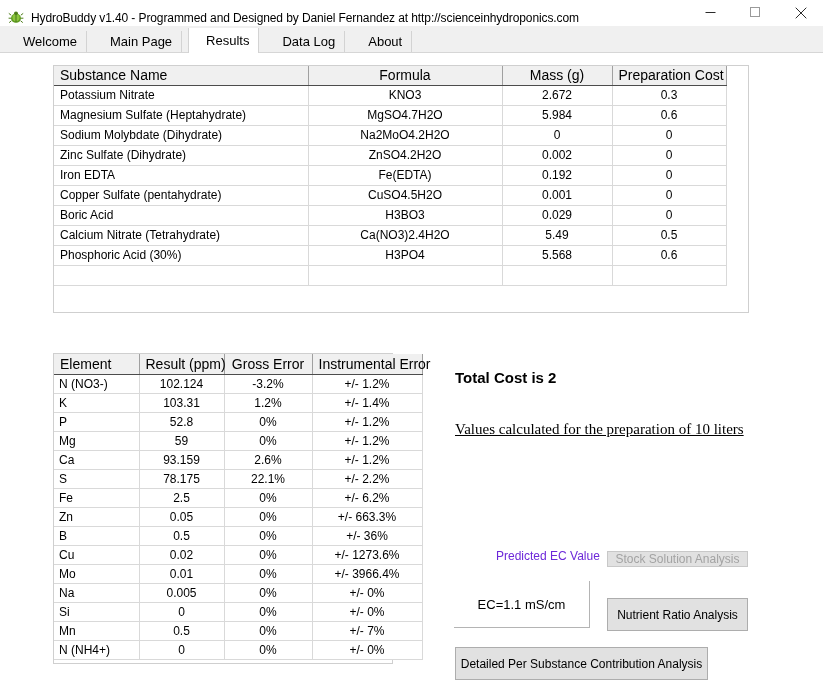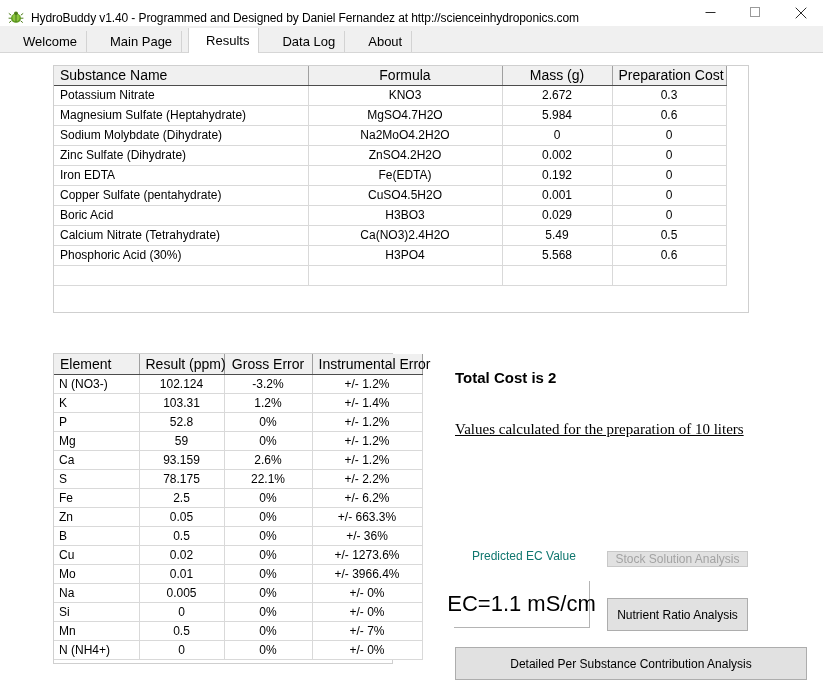--- a/index.html
+++ b/index.html
@@ -183,41 +183,41 @@
     top: 368px;
     font-size: 15px;
     color: #000;
     font-family: "Liberation Serif", serif;
     white-space: nowrap;
     text-decoration: underline;
   }
 
   .ec-label {
     position: absolute;
-    left: 472px;
+    left: 496px;
     top: 496px;
     font-size: 12px;
-    color: #0f766e;
+    color: #6d28d9;
     white-space: nowrap;
   }
   .ec-box {
     position: absolute;
     left: 454px;
     top: 528px;
     width: 136px;
     height: 47px;
     border-right: 1px solid #b4b4b4;
     border-bottom: 1px solid #b4b4b4;
     box-sizing: border-box;
     display: flex;
     align-items: center;
     justify-content: center;
   }
   .ec-value {
-    font-size: 22px;
+    font-size: 13px;
     color: #000;
     white-space: nowrap;
   }
 
   
   .btn {
     position: absolute;
     background: #e1e1e1;
     border: 1px solid #adadad;
     box-sizing: border-box;
@@ -228,21 +228,21 @@
     color: #000000;
     white-space: nowrap;
   }
   .btn.disabled {
     color: #a3a3a3;
     background: #e1e1e1;
     border-color: #c8c8c8;
   }
   #btn-stock { left: 607px; top: 498px; width: 141px; height: 16px; }
   #btn-ratio { left: 607px; top: 545px; width: 141px; height: 33px; }
-  #btn-detailed { left: 455px; top: 594px; width: 352px; height: 33px; }
+  #btn-detailed { left: 455px; top: 594px; width: 253px; height: 33px; }
 </style>
 </head>
 <body>
 
 <div class="titlebar">
   <div class="app-icon">
     <svg width="16" height="16" viewBox="0 0 16 16">
       <ellipse cx="8" cy="9.2" rx="5" ry="4.6" fill="#5f9c21"></ellipse>
       <ellipse cx="8" cy="8.6" rx="3.5" ry="3.8" fill="#8cc63e"></ellipse>
       <path d="M8 4.6 L8 13.2" stroke="#3f6b16" stroke-width="0.9"></path>

